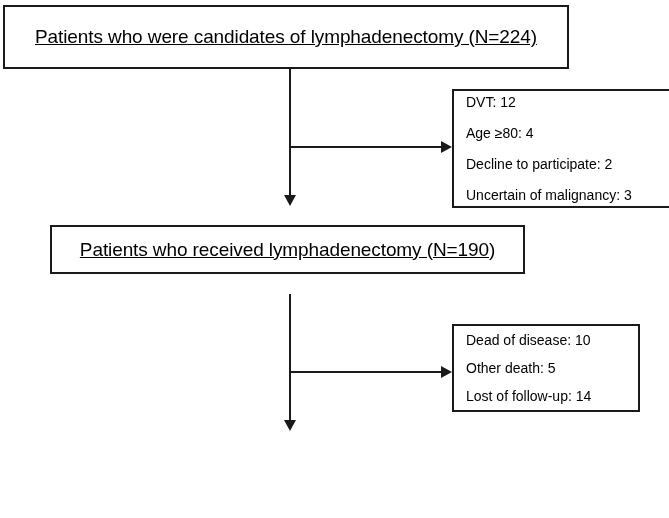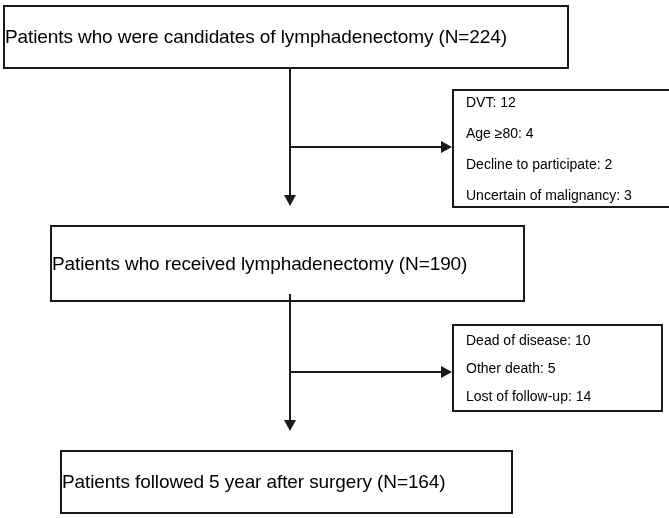--- a/index.html
+++ b/index.html
@@ -24,20 +24,22 @@
   }
   .node {
     position: absolute;
     box-sizing: border-box;
     border: 2px solid #1a1a1a;
     background: #ffffff;
     display: flex;
     align-items: center;
   }
   .node.main {
+    justify-content: center;
+    text-decoration: underline;
   }
   .node.main .node-text {
     font-size: 19px;
     line-height: 24px;
     white-space: nowrap;
     letter-spacing: -0.1px;
   }
   .node.excl {
     flex-direction: column;
     align-items: flex-start;
@@ -48,31 +50,31 @@
     font-size: 14px;
     line-height: 16px;
     white-space: nowrap;
     display: block;
   }
   
   #node-candidates {
     left: 3px;  top: 5px;   width: 566px; height: 64px;
   }
   #node-received {
-    left: 50px; top: 225px; width: 475px; height: 77px;
+    left: 50px; top: 225px; width: 475px; height: 49px;
   }
   #node-followed {
     left: 60px; top: 450px; width: 453px; height: 64px;
   }
   #node-exclusions-1 {
     left: 452px; top: 89px;  width: 236px; height: 119px;
   }
   #node-exclusions-1 .excl-line { margin: 7.5px 0; }
   #node-exclusions-2 {
-    left: 452px; top: 324px; width: 211px; height: 88px;
+    left: 452px; top: 324px; width: 188px; height: 88px;
   }
   #node-exclusions-2 .excl-line { margin: 6px 0; }
 
   
   .connector-layer {
     position: absolute;
     left: 0; top: 0; width: 669px; height: 518px;
     pointer-events: none;
   }
   .vline {
@@ -129,23 +131,20 @@
   <div class="node main" id="node-received">
     <span class="node-text">Patients who received lymphadenectomy (N=190)</span>
   </div>
 
   <div class="node excl" id="node-exclusions-2">
     <span class="excl-line">Dead of disease: 10</span>
     <span class="excl-line">Other death: 5</span>
     <span class="excl-line">Lost of follow-up: 14</span>
   </div>
 
-  <div class="node main" id="node-followed">
-    <span class="node-text">Patients followed 5 year after surgery (N=164)</span>
-  </div>
 
   <div class="connector-layer">
     <div class="vline" id="v-trunk-1"></div>
     <div class="arrow-down" id="arrow-trunk-1"></div>
     <div class="hline" id="h-branch-1"></div>
     <div class="arrow-right" id="arrow-branch-1"></div>
 
     <div class="vline" id="v-trunk-2"></div>
     <div class="arrow-down" id="arrow-trunk-2"></div>
     <div class="hline" id="h-branch-2"></div>

